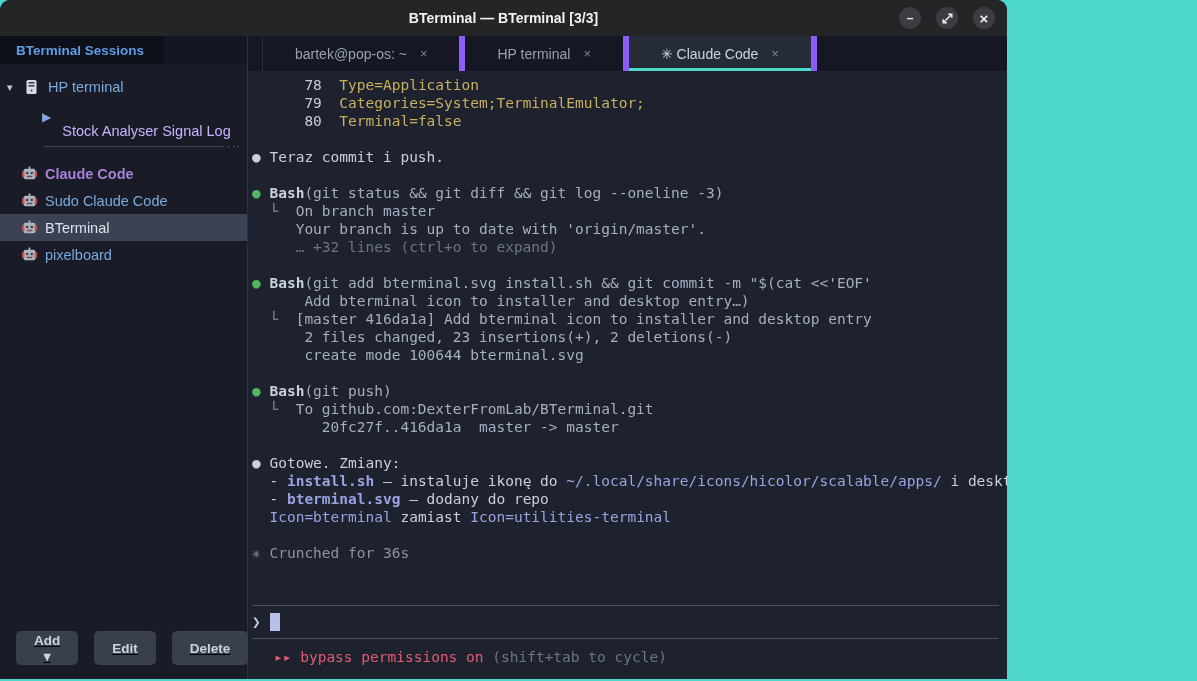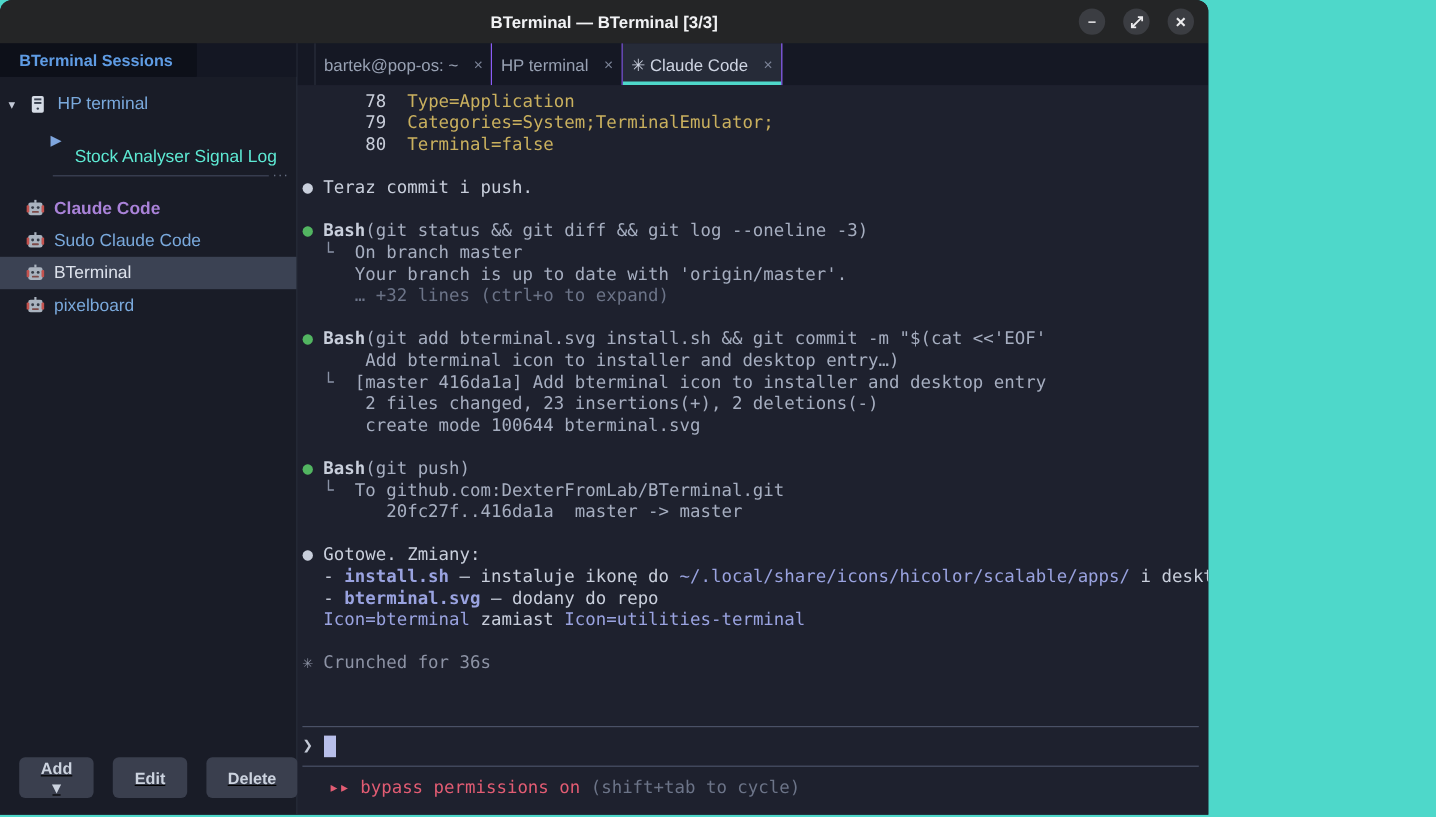--- a/index.html
+++ b/index.html
@@ -35,33 +35,33 @@
   .row-sub { height:30px; padding-left:42px; }
   .play { color:#7fa6de; font-size:12px; }
   .row-sub .lbl { margin-left:11px; }
   .tree-divider { height:28px; display:flex; align-items:center; padding-left:44px; padding-right:6px; }
   .tree-divider .line { flex:1; border-top:1px solid #3f4559; }
   .tree-divider .dots { color:#6c7488; font-size:11px; margin-left:3px; letter-spacing:1px; }
   .session-item { height:27px; display:flex; align-items:center; padding-left:22px; }
   .session-item .robot { width:15px; height:15px; display:flex; flex:0 0 15px; }
   .session-item .lbl { margin-left:8px; white-space:nowrap; }
   .lbl.blue { color:var(--blue,#7aa9dc); }
-  .lbl.green { color:#5eead4;margin-top:28px; }
+  .lbl.green { color:#c4b5fd;margin-top:28px; }
   .lbl.purple { color:var(--purple,#a982d8); font-weight:bold; }
   .lbl.white { color:#dde2ec; }
   .session-item.selected { background:var(--selection_bg,#3b4253); }
   .sidebar-buttons { margin-top:auto; padding:12px 8px 14px 16px; display:flex; gap:16px;text-decoration:underline; }
   .sbtn { background:#3a3f4e; border:none; border-radius:5px; height:34px; padding:0 18px;
           color:#ccd3df; font-family:"Liberation Sans",sans-serif; font-weight:bold; font-size:13.5px; cursor:default; }
 
   
   .content { flex:1; display:flex; flex-direction:column; min-width:0; }
   .tabbar { height:35px; flex:0 0 35px; background:#151824; display:flex; padding-left:14px; }
-  .tab { display:flex; align-items:center; padding:0 7px; color:#98a1b3; font-size:14px;
-         border-right:1px solid #8b5cf6; cursor:default; }
+  .tab { display:flex; align-items:center; padding:0 32px; color:#98a1b3; font-size:14px;
+         border-right:6px solid #8b5cf6; cursor:default; }
   .tab:first-child { border-left:1px solid #2a2f3d; }
   .tab.active { background:#262b38; color:#ced4e2; box-shadow: inset 0 -3px 0 var(--accent_cyan,#4ed8ca); }
   .tab-close { margin-left:13px; color:#7c8498; font-size:13px; }
 
   
   .terminal { flex:1; background:var(--terminal_bg,#1e212e);
               font-family:"DejaVu Sans Mono","DejaVu Sans",monospace; font-size:14.5px;
               display:flex; flex-direction:column; padding:5px 8px 0 4px; overflow:hidden; }
   .term-line { height:18px; line-height:18px; white-space:pre; }
   .c-linenum { color:#c8cdd9; }

